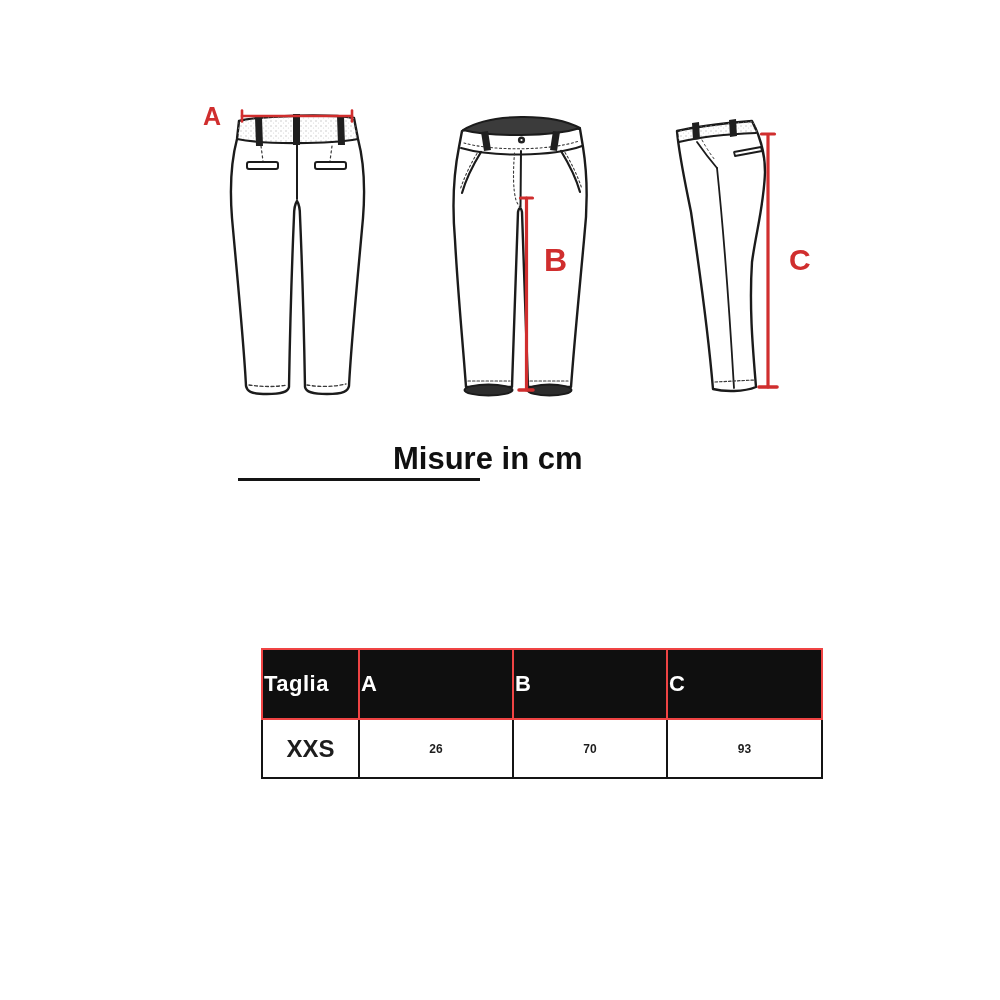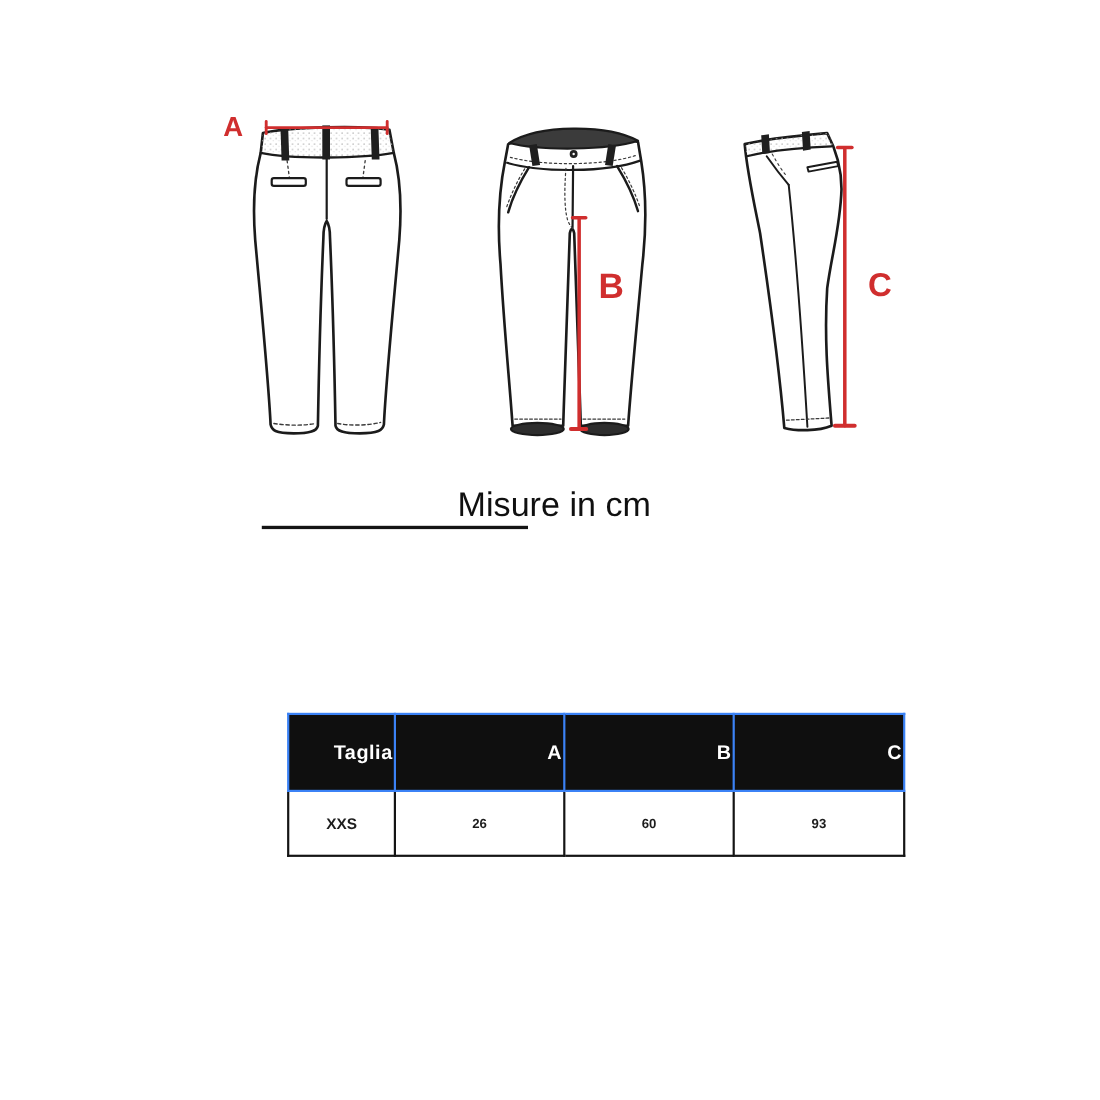--- a/index.html
+++ b/index.html
@@ -9,39 +9,39 @@
   }
   .drawings-svg{position:absolute;left:0;top:0;}
   .measure-letter{
     position:absolute;color:#d02e2e;font-weight:800;line-height:1;
     font-family:"Liberation Sans",sans-serif;
   }
   .letter-a{left:203px;top:104px;font-size:25px;}
   .letter-b{left:544px;top:244px;font-size:32px;}
   .letter-c{left:789px;top:245px;font-size:30px;}
   .caption{
-    position:absolute;left:416px;top:441px;font-size:31px;font-weight:400;
+    position:absolute;left:393px;top:441px;font-size:31px;font-weight:700;
     color:#101010;letter-spacing:0px;white-space:nowrap;
   }
   .caption-underline{
     position:absolute;left:238px;top:478px;width:242px;height:3px;background:#141414;
   }
   .size-table{
     position:absolute;left:261px;top:648px;border-collapse:collapse;table-layout:fixed;
     width:560px;background:#ffffff;
   }
   .size-table th{
-    background:#0f0f0f;color:#ffffff;font-size:18px;font-weight:700;height:66px;
-    border:2px solid #3b82f6;text-align:right;vertical-align:middle;letter-spacing:0.5px;
+    background:#0f0f0f;color:#ffffff;font-size:22px;font-weight:700;height:66px;
+    border:2px solid #ef4444;text-align:left;vertical-align:middle;letter-spacing:0.5px;
   }
   .size-table td{
     border:2px solid #141414;text-align:center;vertical-align:middle;height:55px;
     font-size:12px;font-weight:700;color:#1d1d1d;background:#ffffff;
   }
-  .size-table td.size-cell{font-size:14px;}
+  .size-table td.size-cell{font-size:24px;}
 </style>
 </head>
 <body>
 
 <div class="canvas">
 
   <svg class="drawings-svg" width="1000" height="1000" viewBox="0 0 1000 1000">
     <defs>
       <pattern id="stip" width="5" height="5" patternUnits="userSpaceOnUse">
         <circle cx="1" cy="1" r="0.7" fill="#bdbdbd"></circle>
@@ -173,19 +173,19 @@
         <th>Taglia</th>
         <th>A</th>
         <th>B</th>
         <th>C</th>
       </tr>
     </thead>
     <tbody>
       <tr>
         <td class="size-cell">XXS</td>
         <td>26</td>
-        <td>60</td>
+        <td>70</td>
         <td>93</td>
       </tr>
     </tbody>
   </table>
 
 </div>
 
 </body></html>

